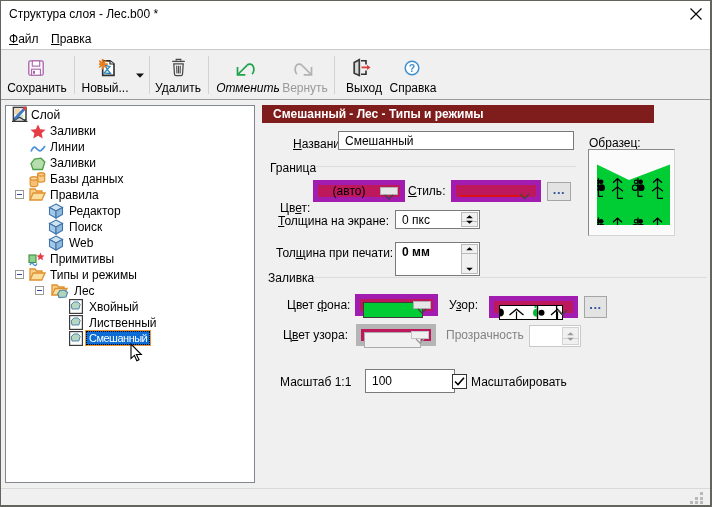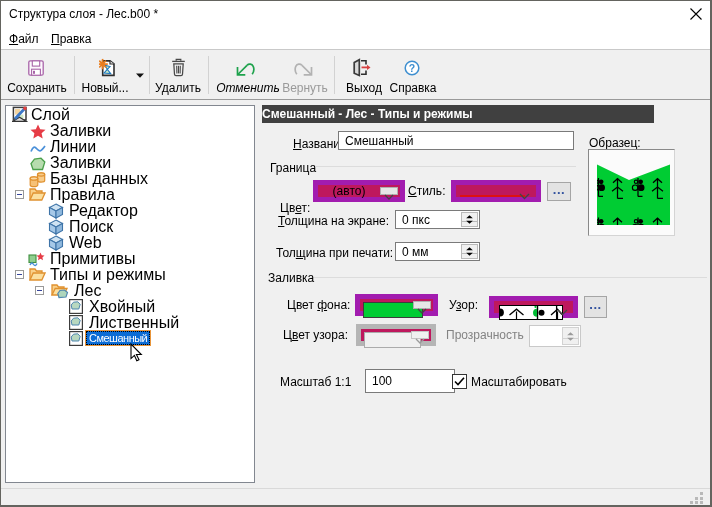--- a/index.html
+++ b/index.html
@@ -13,26 +13,26 @@
   #title{left:9px;top:7px;font-size:12px;}
   #closex{left:688px;top:6px;width:16px;height:16px;}
   #menubar{left:0;top:27px;width:710px;height:22px;background:#ffffff;border-bottom:1px solid #c9c9c9;}
   .mitem{position:absolute;top:32px;}
   
   #toolbar{left:0;top:50px;width:710px;height:49px;background:#f0f0f0;border-bottom:1px solid #9a9a9a;}
   .tsep{position:absolute;top:6px;height:38px;width:1px;background:#d2d2d2;}
   .tlbl{position:absolute;top:81px;font-size:12px;white-space:nowrap;transform:translateX(-50%);}
   
   #tree{left:5px;top:105px;width:250px;height:378px;background:#fff;border:1px solid #828790;box-sizing:border-box;}
-  .trow{position:absolute;height:16px;line-height:16px;white-space:nowrap;font-size:16px;}
+  .trow{position:absolute;height:16px;line-height:16px;white-space:nowrap;font-size:12px;}
   .exp{position:absolute;width:9px;height:9px;background:#fff;border:1px solid #999;box-sizing:border-box;}
   .exp:after{content:"";position:absolute;left:1px;top:3px;width:5px;height:1px;background:#36459b;}
   
-  #rhead{left:262px;top:105px;width:392px;height:18px;background:#404040;color:#fff;
-         font-weight:bold;line-height:18px;padding-left:0;box-sizing:border-box;}
+  #rhead{left:262px;top:105px;width:392px;height:18px;background:#7f1d1d;color:#fff;
+         font-weight:bold;line-height:18px;padding-left:11px;box-sizing:border-box;}
   .lbl{position:absolute;white-space:nowrap;font-size:12px;}
   .glbl{position:absolute;white-space:nowrap;font-size:12px;}
   .gline{position:absolute;height:1px;background:#dcdcdc;}
   .input{position:absolute;background:#fff;border:1px solid #7a7a7a;box-sizing:border-box;
          font-size:12px;font-family:"Liberation Sans",sans-serif;padding:0 0 0 6px;display:flex;align-items:center;}
   .combo{position:absolute;background:#be185d;border:5px solid #a21caf;box-sizing:border-box;}
   .cbtn{position:absolute;right:2px;top:2px;bottom:2px;width:18px;background:#e6e6e6;border:1px solid #b0b0b0;box-sizing:border-box;}
   .dots{position:absolute;background:#e3e3e3;border:1px solid #a5a5a5;box-sizing:border-box;
         color:#31519e;text-align:center;font-weight:bold;font-size:13px;letter-spacing:0.5px;}
   .spin{position:absolute;background:#fff;border:1px solid #7a7a7a;box-sizing:border-box;}
@@ -267,21 +267,21 @@
       <svg style="position:absolute;left:4px;top:2px;" width="7" height="4" viewBox="0 0 7 4">
           <polygon points="3.5,0.3 6.8,3.3 0.2,3.3" fill="#000"></polygon>
         </svg>
       <div style="position:absolute;left:0;right:0;top:8px;height:1px;background:#b9b9b9;"></div>
       <svg style="position:absolute;left:4px;bottom:2px;" width="7" height="4" viewBox="0 0 7 4">
           <polygon points="3.5,3.7 6.8,0.7 0.2,0.7" fill="#000"></polygon>
         </svg>
     </div>  
     </div>
   <div class="lbl" style="left:276px;top:246px;">Тол<u>щ</u>ина при печати:</div>
-  <div class="spin" style="left:395px;top:242px;width:85px;height:19px;">
+  <div class="spin" style="left:395px;top:242px;width:85px;height:34px;font-weight:bold;">
     <div style="position:absolute;left:6px;top:2px;">0 мм</div>
     <div class="spinbtn">
       <svg style="position:absolute;left:4px;top:2px;" width="7" height="4" viewBox="0 0 7 4">
           <polygon points="3.5,0.3 6.8,3.3 0.2,3.3" fill="#000"></polygon>
         </svg>
       <div style="position:absolute;left:0;right:0;top:8px;height:1px;background:#b9b9b9;"></div>
       <svg style="position:absolute;left:4px;bottom:2px;" width="7" height="4" viewBox="0 0 7 4">
           <polygon points="3.5,3.7 6.8,0.7 0.2,0.7" fill="#000"></polygon>
         </svg>
     </div>  

